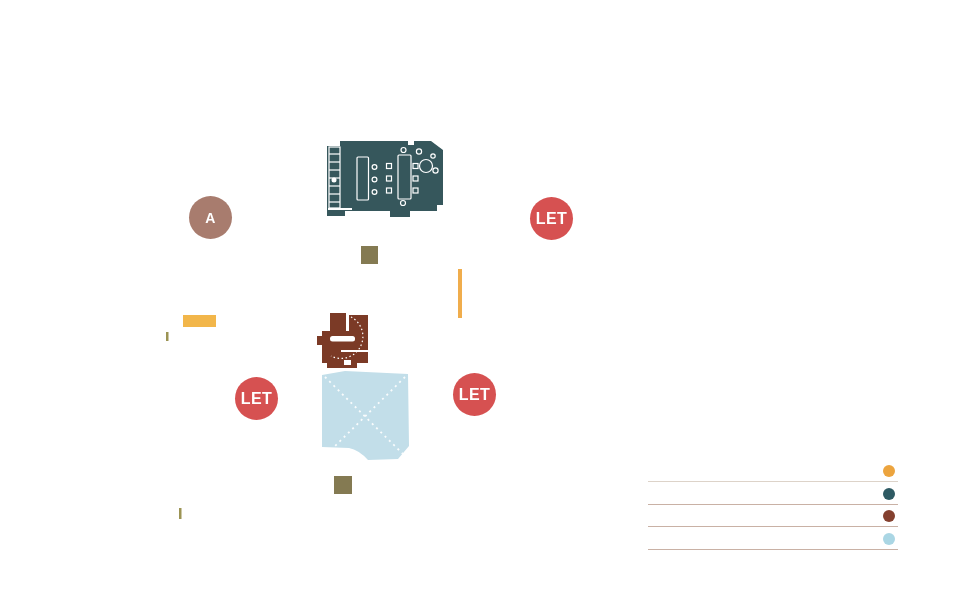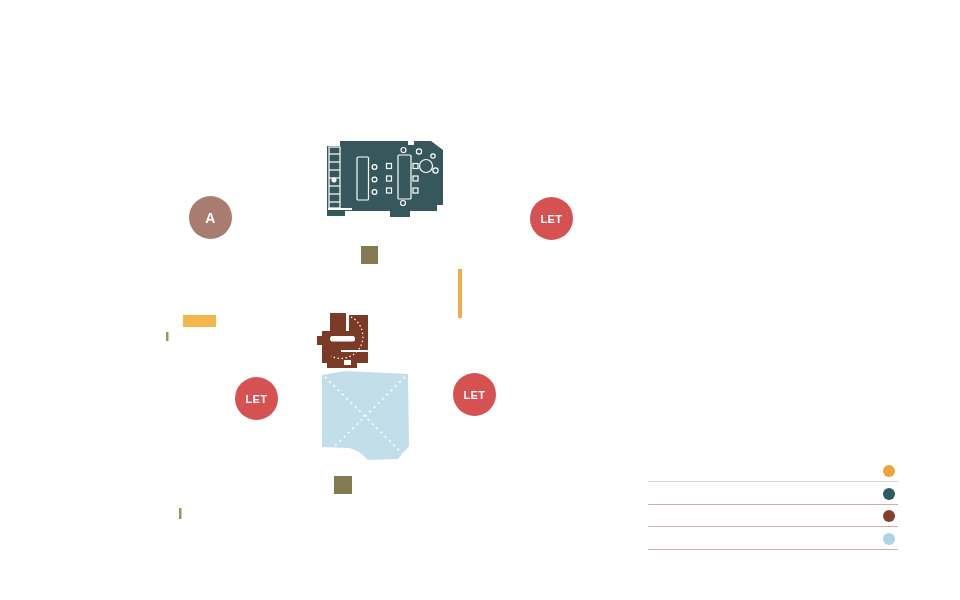--- a/index.html
+++ b/index.html
@@ -4,21 +4,21 @@
 <style>
   html,body{margin:0;padding:0;}
   body{font-family:"Liberation Sans",sans-serif;}
   .canvas{
     position:relative;width:960px;height:600px;background:#ffffff;overflow:hidden;
   }
   .plan-svg{position:absolute;left:0;top:0;width:960px;height:600px;}
   .marker{
     position:absolute;width:43px;height:43px;border-radius:50%;
     display:flex;align-items:center;justify-content:center;
-    font-weight:bold;font-size:11px;letter-spacing:0.4px;cursor:pointer;
+    font-weight:bold;font-size:16px;letter-spacing:0.4px;cursor:pointer;
     user-select:none;
   }
   .marker.small-label{font-size:14px;}
   .legend{position:absolute;left:648px;top:0;width:250px;height:600px;pointer-events:none;}
   .legend-row{position:absolute;left:0;width:250px;height:19px;pointer-events:auto;cursor:pointer;}
   .legend-rule{position:absolute;left:0;bottom:0;width:250px;height:1.5px;}
   .legend-dot{position:absolute;right:3px;bottom:5px;width:12px;height:12px;border-radius:50%;}
 </style>
 </head>
 <body>

